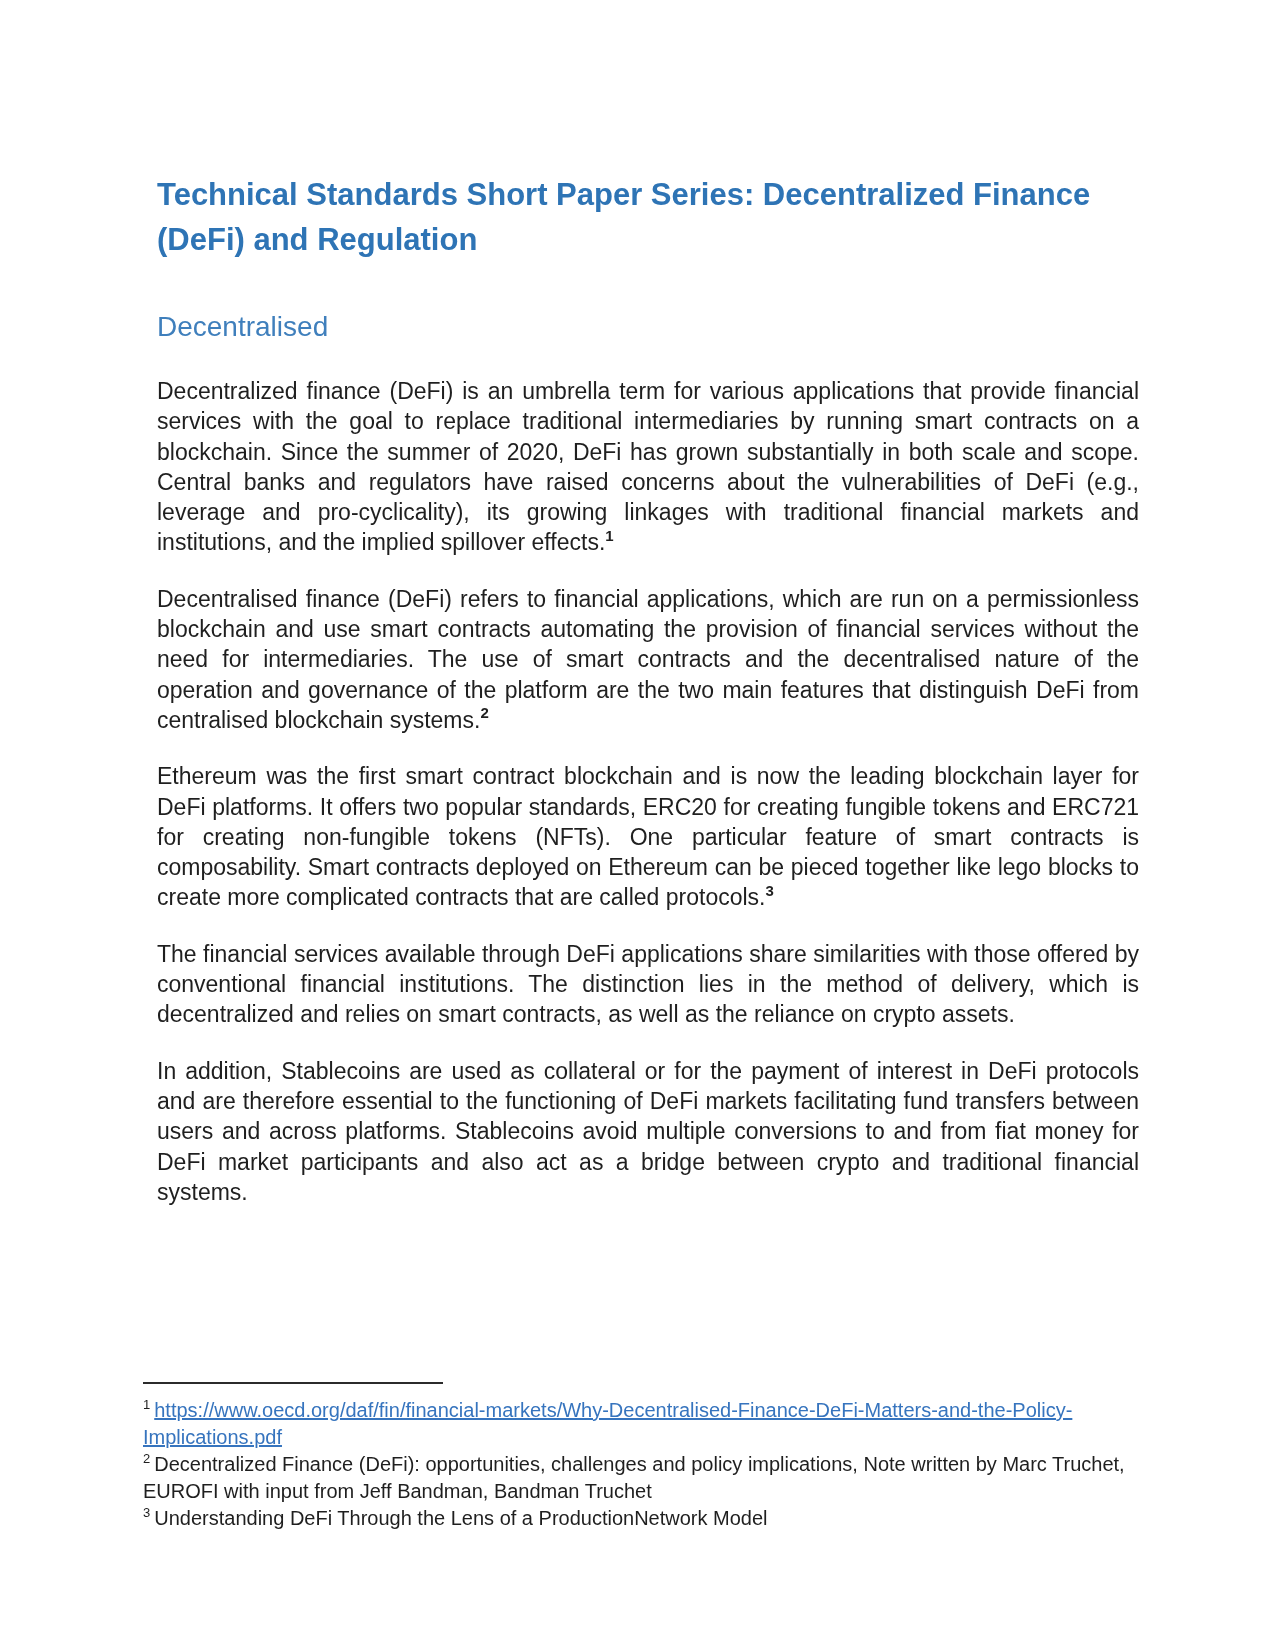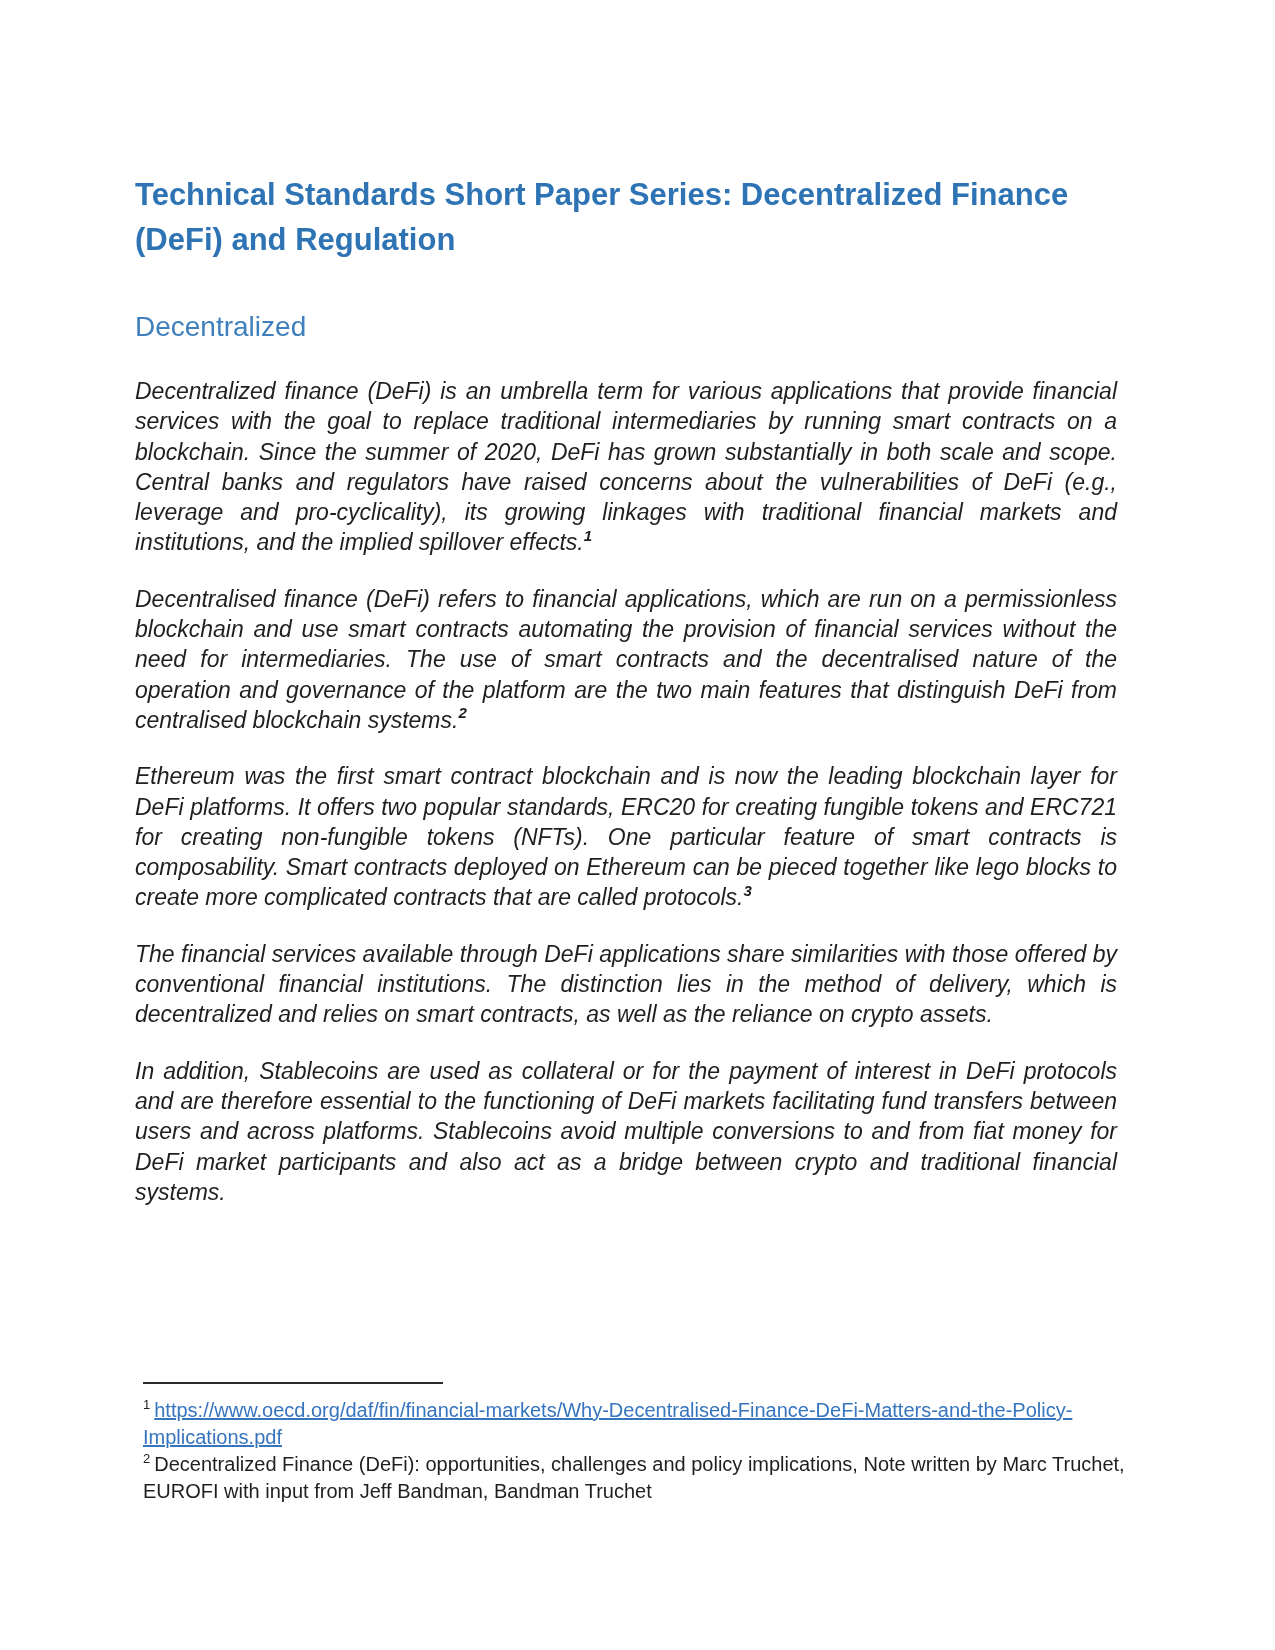--- a/index.html
+++ b/index.html
@@ -11,21 +11,21 @@
     position: relative;
     width: 1275px;
     height: 1650px;
     background: #ffffff;
     font-family: "Liberation Sans", sans-serif;
     color: var(--body-text, #1f1f1f);
     overflow: hidden;
   }
   .content {
     position: absolute;
-    left: 135px;
+    left: 157px;
     top: 172px;
     width: 982px;
   }
   .doc-title {
     margin: 0 0 49px 0;
     font-size: 31px;
     font-weight: 700;
     line-height: 45px;
     color: var(--title-blue, #2E74B5);
     text-align: left;
@@ -37,21 +37,20 @@
     line-height: 31px;
     color: var(--heading-blue, #3F7FBC);
   }
   .body-par {
     margin: 0 0 26px 0;
     font-size: 23px;
     font-weight: 400;
     line-height: 30.3px;
     text-align: justify;
     color: var(--body-text, #1f1f1f);
-    font-style: italic;
   }
   .body-par sup.fnref {
     font-size: 15px;
     font-weight: 700;
     line-height: 0;
     position: relative;
     top: -1px;
   }
   .footnotes {
     position: absolute;
@@ -84,21 +83,21 @@
   }
 </style>
 </head>
 <body>
 
 <div class="page">
   <div class="content">
 
     <h1 class="doc-title">Technical Standards Short Paper Series: Decentralized Finance (DeFi) and Regulation</h1>
 
-    <h2 class="section-heading">Decentralized</h2>
+    <h2 class="section-heading">Decentralised</h2>
 
     <p class="body-par"><span>Decentralized finance (DeFi) is an umbrella term for various applications that provide financial services with the goal to replace traditional intermediaries by running smart contracts on a blockchain. Since the summer of 2020, DeFi has grown substantially in both scale and scope. Central banks and regulators have raised concerns about the vulnerabilities of DeFi (e.g., leverage and pro-cyclicality), its growing linkages with traditional financial markets and institutions, and the implied spillover effects.</span><sup class="fnref">1</sup></p>
 
 
     <p class="body-par"><span>Decentralised finance (DeFi) refers to financial applications, which are run on a permissionless blockchain and use smart contracts automating the provision of financial services without the need for intermediaries. The use of smart contracts and the decentralised nature of the operation and governance of the platform are the two main features that distinguish DeFi from centralised blockchain systems.</span><sup class="fnref">2</sup></p>
 
     <p class="body-par"><span>Ethereum was the first smart contract blockchain and is now the leading blockchain layer for DeFi platforms. It offers two popular standards, ERC20 for creating fungible tokens and ERC721 for creating non-fungible tokens (NFTs). One particular feature of smart contracts is composability. Smart contracts deployed on Ethereum can be pieced together like lego blocks to create more complicated contracts that are called protocols.</span><sup class="fnref">3</sup></p>
 
     <p class="body-par"><span>The financial services available through DeFi applications share similarities with those offered by conventional financial institutions. The distinction lies in the method of delivery, which is decentralized and relies on smart contracts, as well as the reliance on crypto assets.</span></p>
 
@@ -106,14 +105,15 @@
 
   </div>
 
   <div class="footnotes">
     <div class="fn-separator"></div>
 
     <div class="footnote"><sup class="fn-marker">1</sup><a class="fn-link" href="#">https://www.oecd.org/daf/fin/financial-markets/Why-Decentralised-Finance-DeFi-Matters-and-the-Policy-Implications.pdf</a></div>
 
     <div class="footnote"><sup class="fn-marker">2</sup><span>Decentralized Finance (DeFi): opportunities, challenges and policy implications, Note written by Marc Truchet, EUROFI with input from Jeff Bandman, Bandman Truchet</span></div>
 
+    <div class="footnote"><sup class="fn-marker">3</sup><span>Understanding DeFi Through the Lens of a ProductionNetwork Model</span></div>
   </div>
 </div>
 
 </body></html>

